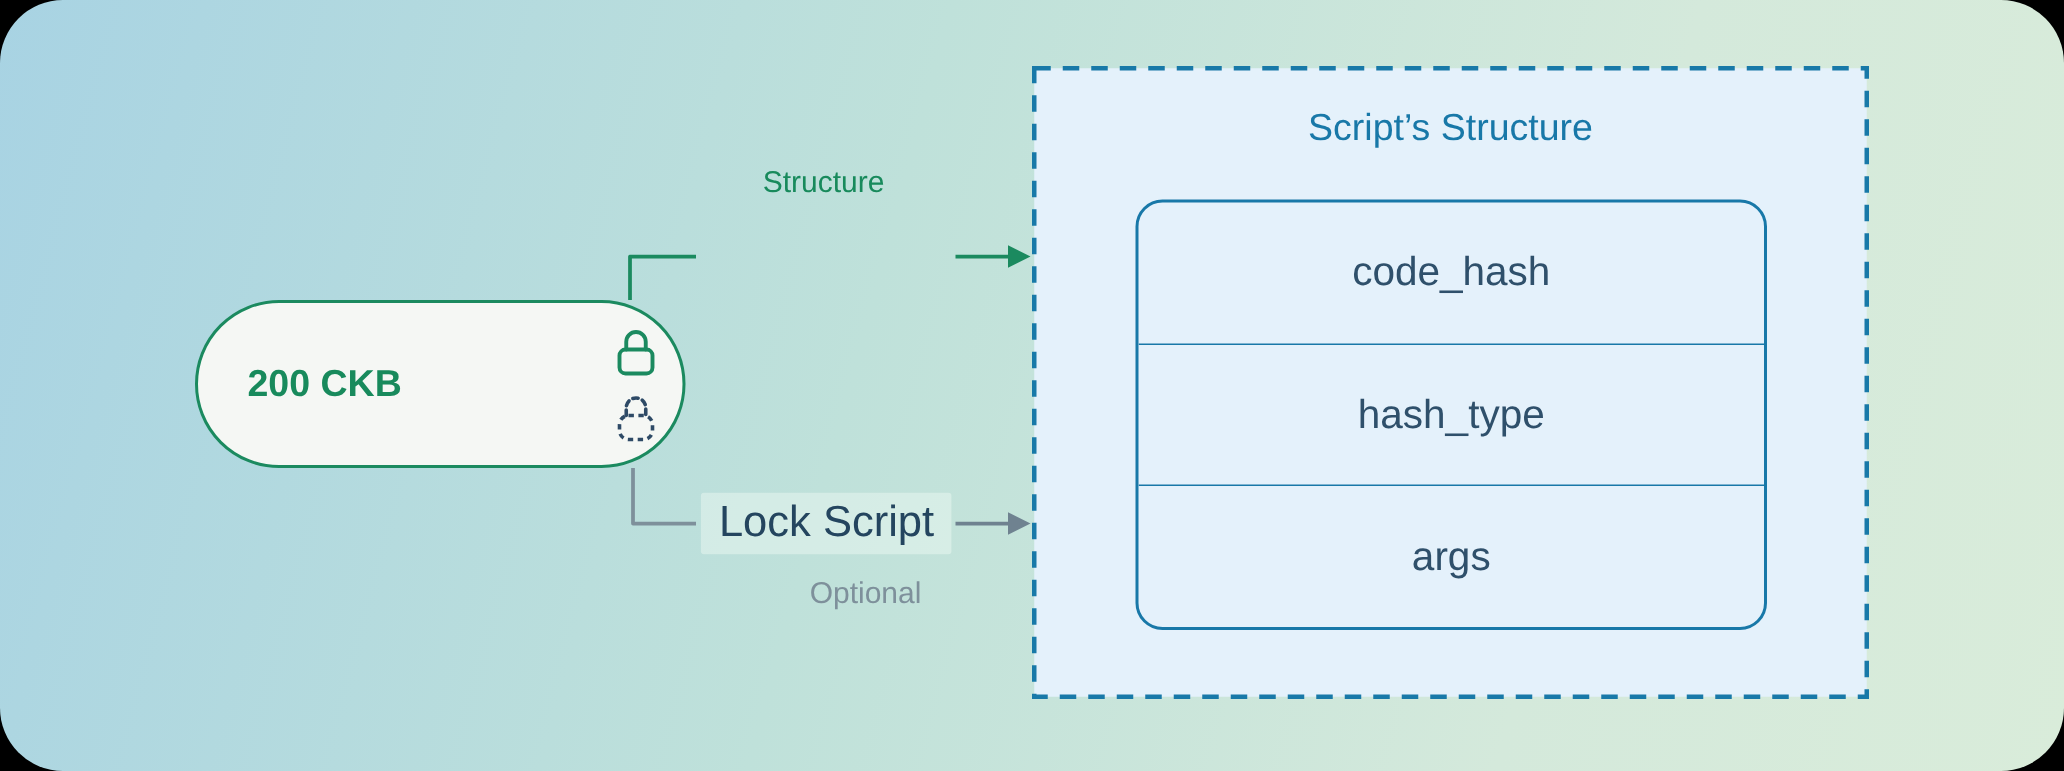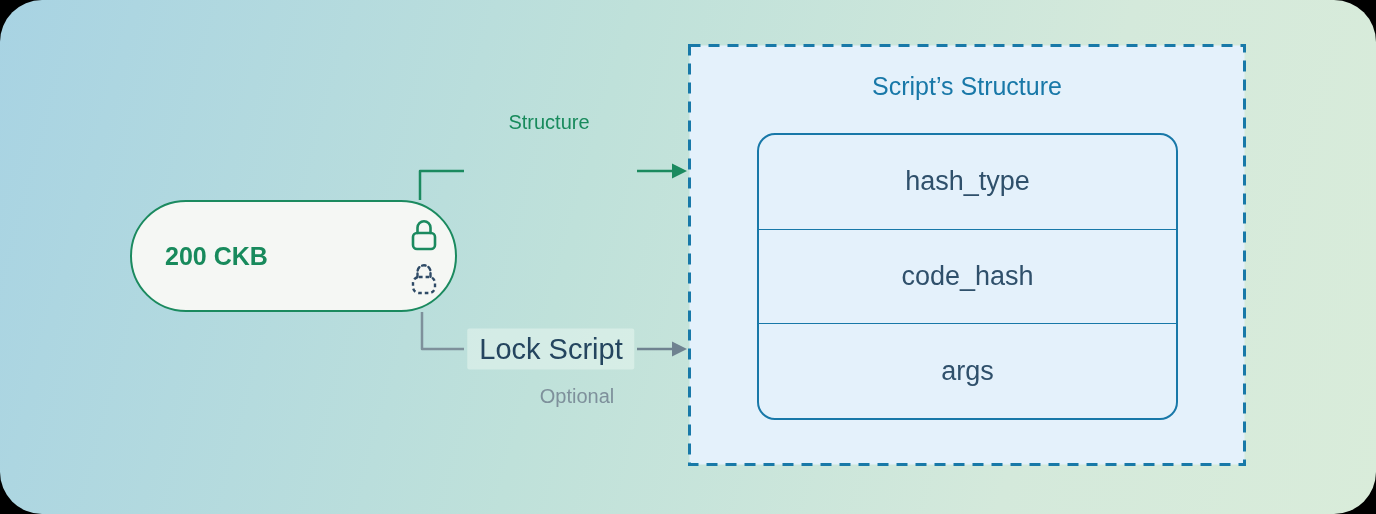--- a/index.html
+++ b/index.html
@@ -171,19 +171,19 @@
 
   <div class="float-label script-label" style="left:551px; top:349px;">Lock Script</div>
   <div class="float-label qualifier-label optional" style="left:549px; top:396px;margin-left:28px;">Optional</div>
 
   <div class="structure-panel">
     <svg class="panel-border" width="558" height="422" viewBox="0 0 558 422">
       <rect x="1.5" y="1.5" width="555" height="419" fill="#e4f1fb" stroke="#1879a8" stroke-width="3" stroke-dasharray="11 8"></rect>
     </svg>
     <div class="panel-title">Script’s Structure</div>
     <div class="structure-box">
+      <div class="structure-row">code_hash</div>
       <div class="structure-row">hash_type</div>
-      <div class="structure-row">code_hash</div>
       <div class="structure-row">args</div>
     </div>
   </div>
 
 </div>
 
 </body></html>

